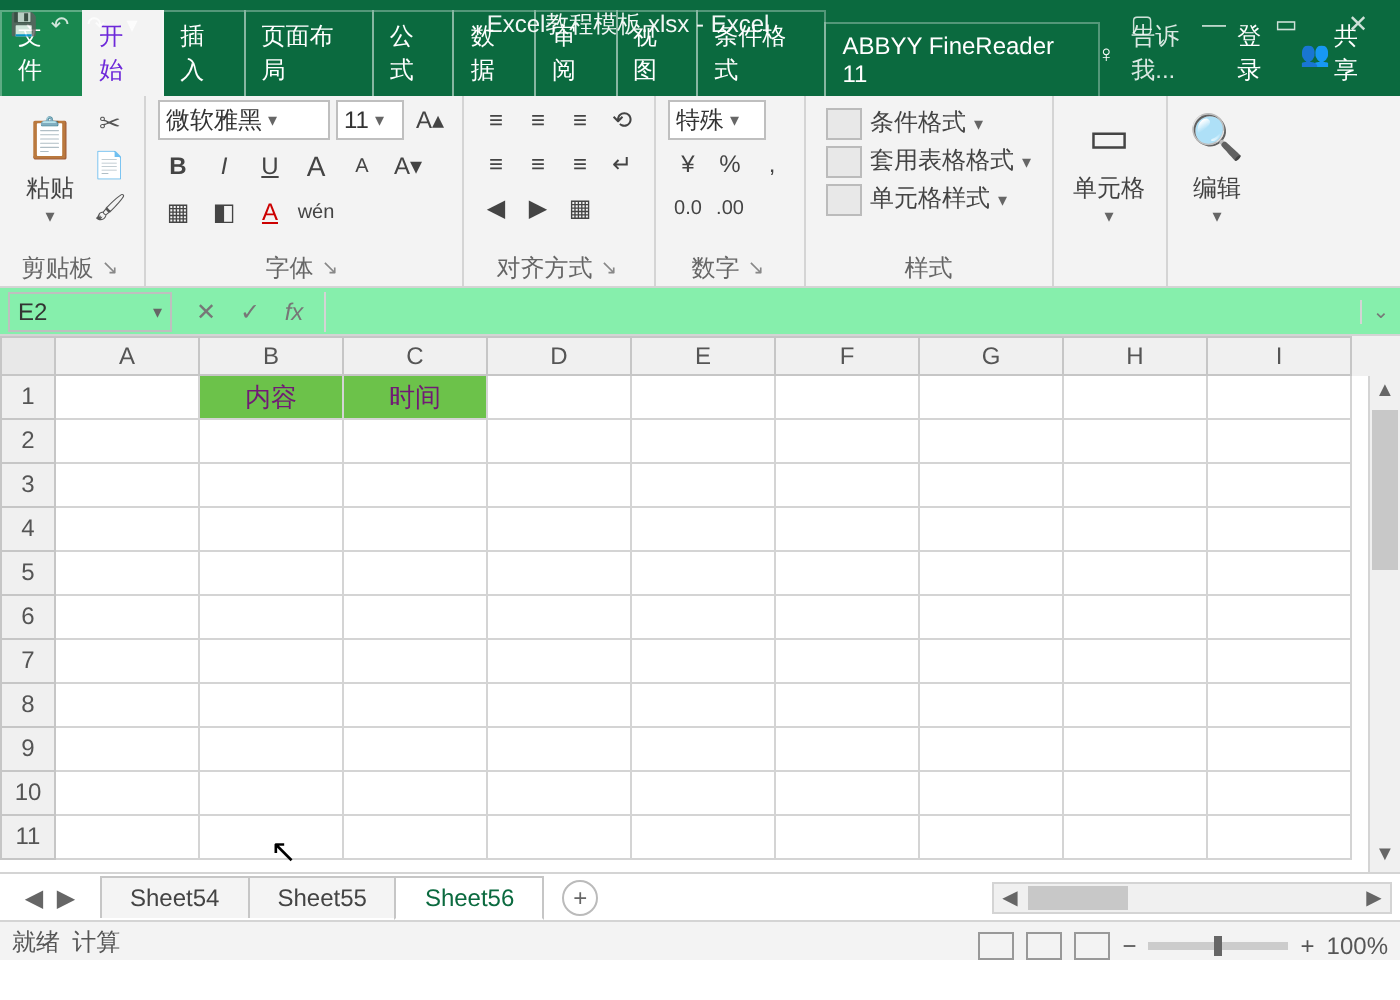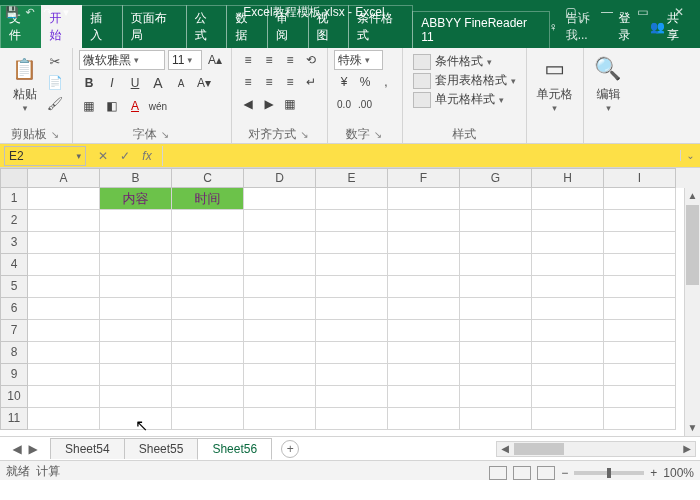--- a/index.html
+++ b/index.html
@@ -39,21 +39,21 @@
 .sq.u{text-decoration:underline}
 .tiny{font-size:9px;color:#666}
 
 .numfmt .row,.align .row{display:flex;gap:1px;margin-bottom:2px}
 
 .styles .cf{display:flex;align-items:center;gap:4px;padding:1px 4px;color:#444;font-size:12px}
 .styleico{width:18px;height:16px;background:#e8e8e8;border:1px solid #bbb}
 
 .cells .bigbtn .ico,.editing .bigbtn .ico{font-size:22px}
 
-.fbar{height:24px;background:#fde047;border-bottom:1px solid #d4d4d4;display:flex;align-items:center}
+.fbar{height:24px;background:#86efac;border-bottom:1px solid #d4d4d4;display:flex;align-items:center}
 .namebox{width:82px;height:20px;margin:2px 0 2px 4px;border:1px solid #bfbfbf;display:flex;align-items:center;padding:0 4px;font-size:12px;color:#333}
 .namebox .dd{margin-left:auto;font-size:9px;color:#666}
 .fx-btns{display:flex;gap:0;margin-left:6px;color:#777}
 .fx-btns span{width:22px;text-align:center;font-size:12px}
 .fx-input{flex:1;height:20px;border-left:1px solid #d4d4d4;margin-left:4px}
 .fbar .exp{width:20px;text-align:center;color:#777;font-size:10px;border-left:1px solid #d4d4d4}
 
 .gridwrap{height:268px;position:relative;display:flex;flex-direction:column}
 .colhdr{display:flex;height:20px;background:#f0f0f0}
 .corner{width:28px;border:1px solid #c6c6c6;background:#e8e8e8}

